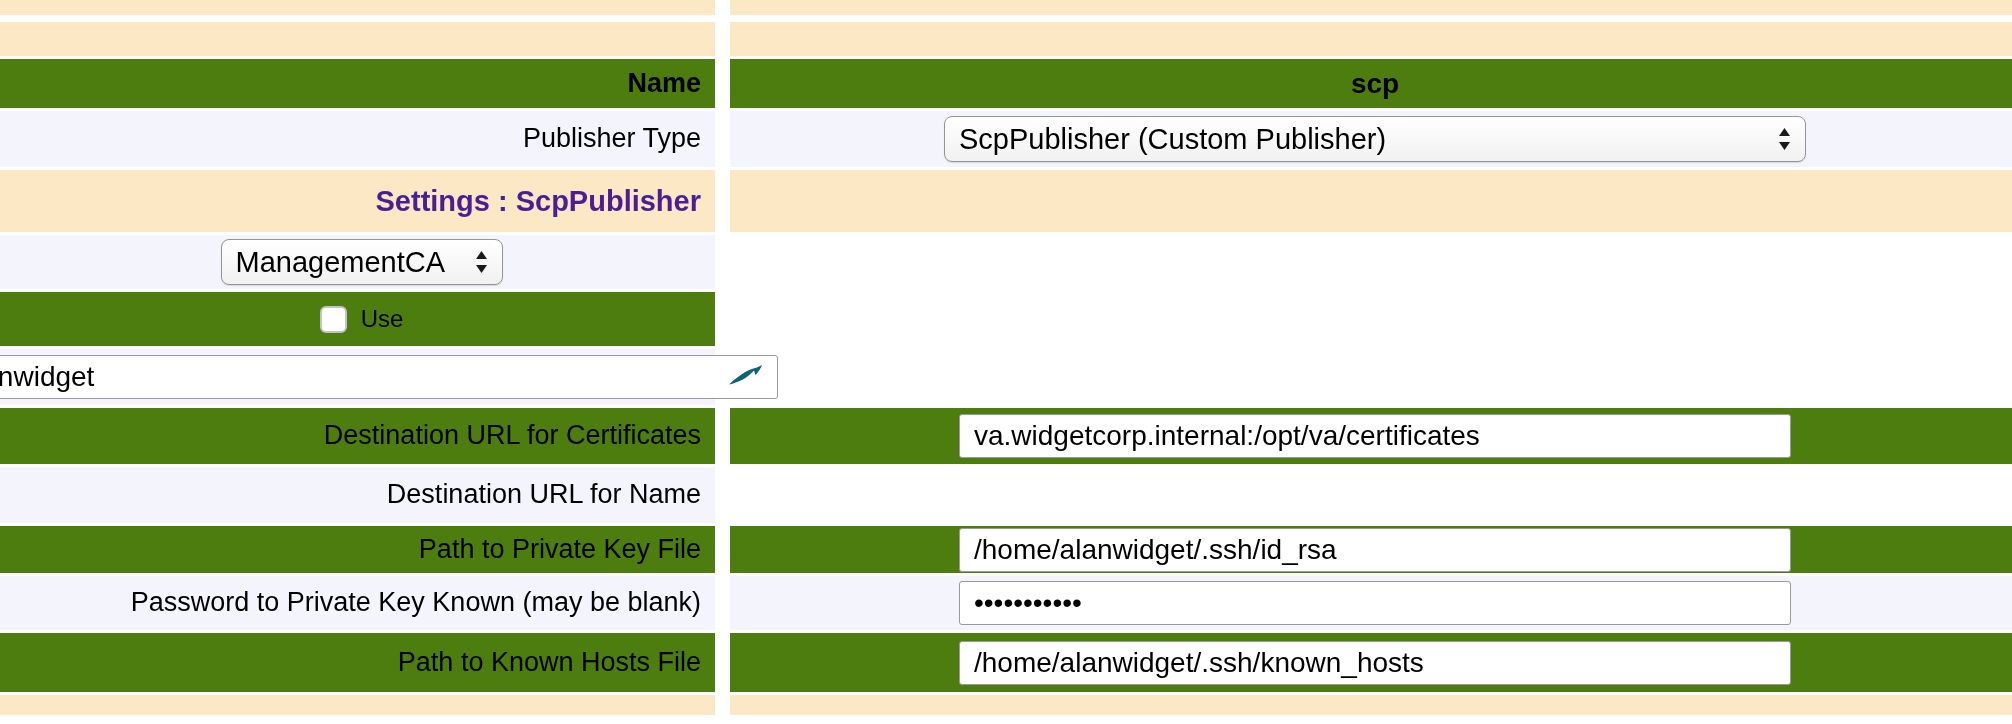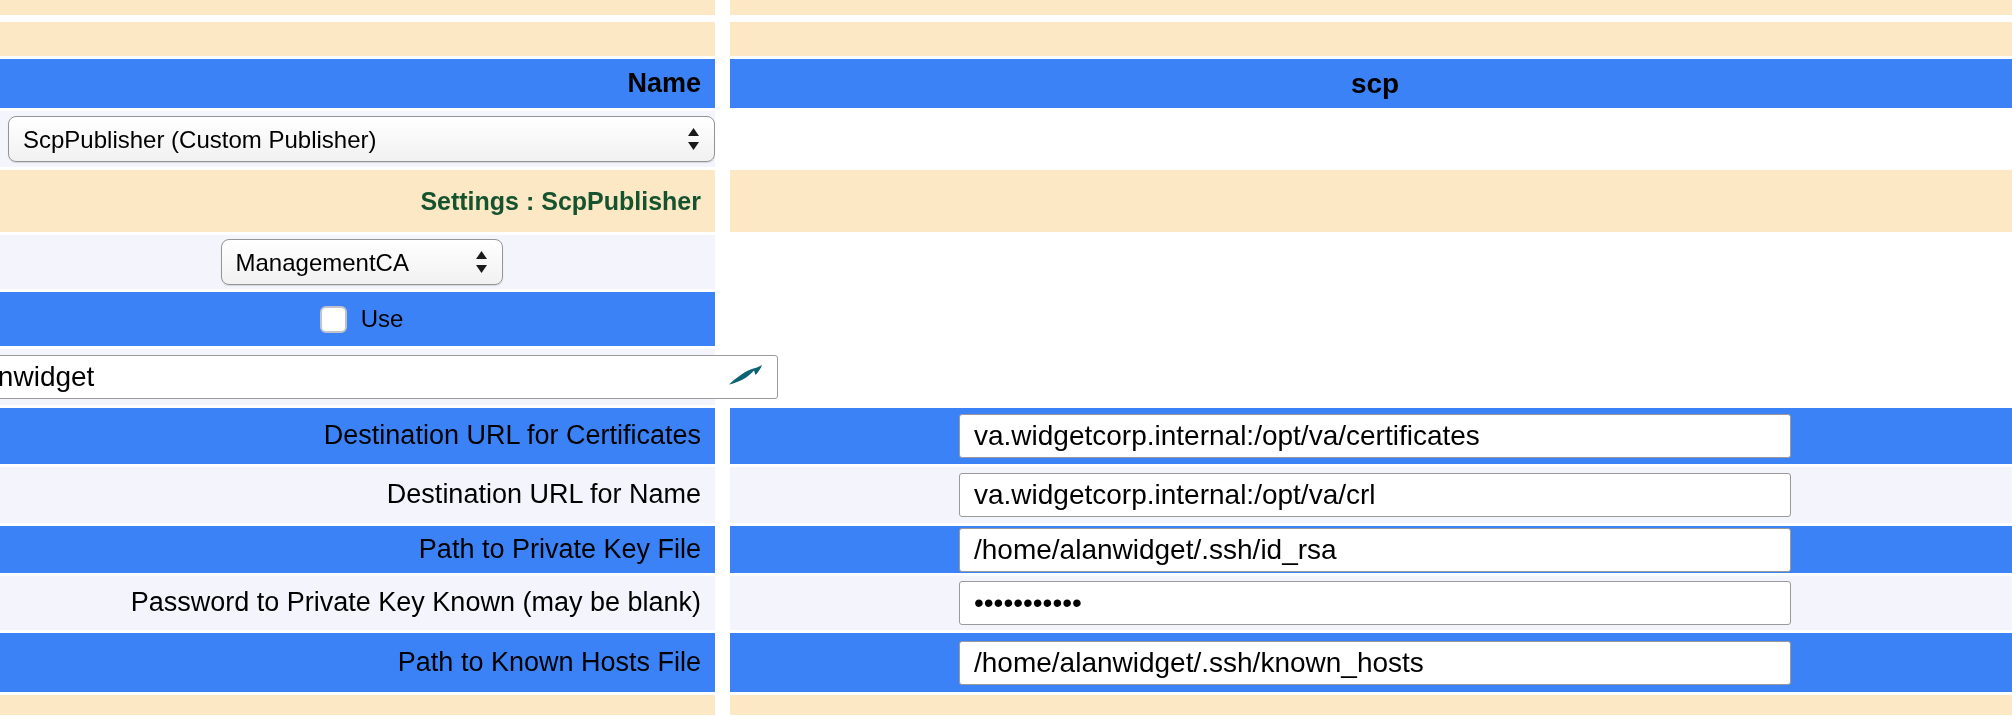--- a/index.html
+++ b/index.html
@@ -16,42 +16,42 @@
     display:grid;
     grid-template-columns:715px 1fr;
     column-gap:15px;
     margin-bottom:3px;
   }
   .cell { display:flex; align-items:center;justify-content:center; }
   .cell-l { justify-content:flex-end; padding-right:14px; text-align:right; }
   .cell-r { padding-left:8px; position:relative; }
 
   .bg-orange { background:#FCE8C5; }
-  .bg-dark   { background:#3b82f6; }
+  .bg-dark   { background:#4d7c0f; }
   .bg-light  { background:#F4F4FD; }
 
   
   .r-band-top { height:15px; margin-bottom:7px; }
   .r-band-hdr { height:34px; }
   .r-name     { height:49px; }
   .r-pub      { height:56px; }
   .r-section  { height:62px; }
   .r-ca       { height:54px; }
   .r-anon     { height:54px; }
   .r-user     { height:56px; }
   .r-certs    { height:56px; }
   .r-crls     { height:56px; }
   .r-pk       { height:47px; }
   .r-pw       { height:54px; }
   .r-kh       { height:59px; }
   .r-band-bot { height:20px; margin-bottom:0; }
 
   .label { font-size:27px; color:#000; line-height:1.1; }
   .bold  { font-weight:bold; }
-  .section-title { font-size:25px; font-weight:bold; color:#14532d;margin-left:44px; }
+  .section-title { font-size:29px; font-weight:bold; color:#4c1d95;margin-left:44px; }
   .value-text { font-size:28px; font-weight:bold; color:#000; }
 
   .ti {
     width:832px; height:44px;
     border:1px solid #9a9a9a; border-radius:3px;
     background:#fff;
     font-family:inherit; font-size:28px; color:#000;
     padding:0 14px;
     outline:none;
   }
@@ -59,21 +59,21 @@
 
   .select-wrap { position:relative; display:inline-block; }
   .w-big   { width:862px; }
   .w-small { width:282px; }
   .sel {
     appearance:none; -webkit-appearance:none; -moz-appearance:none;
     width:100%; height:46px;
     border:1px solid #949494; border-radius:8px;
     background:linear-gradient(#ffffff,#f1f1f1);
     box-shadow:0 1px 1px rgba(0,0,0,0.12);
-    font-family:inherit; font-size:24px; color:#000;
+    font-family:inherit; font-size:29px; color:#000;
     padding:0 54px 0 14px;
     outline:none;
   }
   .arrows {
     position:absolute; right:13px; top:50%; transform:translateY(-50%);
     pointer-events:none; display:flex; align-items:center;
   }
 
   .cb {
     appearance:none; -webkit-appearance:none;
@@ -108,20 +108,23 @@
   <div class="row r-name">
     <div class="cell cell-l bg-dark">
       <span class="label bold">Name</span>
     </div>
     <div class="cell cell-r bg-dark">
       <span class="value-text">scp</span>
     </div>
   </div>
 
   <div class="row r-pub">
+    <div class="cell cell-l bg-light">
+      <span class="label">Publisher Type</span>
+    </div>
     <div class="cell cell-r bg-light">
       <div class="select-wrap w-big">
         <select class="sel">
           <option>ScpPublisher (Custom Publisher)</option>
         </select>
         <span class="arrows">
           <svg width="17" height="28" viewBox="0 0 17 28" aria-hidden="true">
             <path d="M8.5 3 L14 11 H3 Z" fill="#1a1a1a"></path>
             <path d="M8.5 25 L3 17 H14 Z" fill="#1a1a1a"></path>
           </svg>
@@ -179,23 +182,20 @@
     </div>
     <div class="cell cell-r bg-dark">
       <input type="text" class="ti" value="va.widgetcorp.internal:/opt/va/certificates" style="">
     </div>
   </div>
 
   <div class="row r-crls">
     <div class="cell cell-l bg-light">
       <span class="label">Destination URL for Name</span>
     </div>
-    <div class="cell cell-r bg-light">
-      <input type="text" class="ti" value="va.widgetcorp.internal:/opt/va/crl" style="">
-    </div>
   </div>
 
   <div class="row r-pk">
     <div class="cell cell-l bg-dark">
       <span class="label">Path to Private Key File</span>
     </div>
     <div class="cell cell-r bg-dark">
       <input type="text" class="ti" value="/home/alanwidget/.ssh/id_rsa" style="">
     </div>
   </div>

